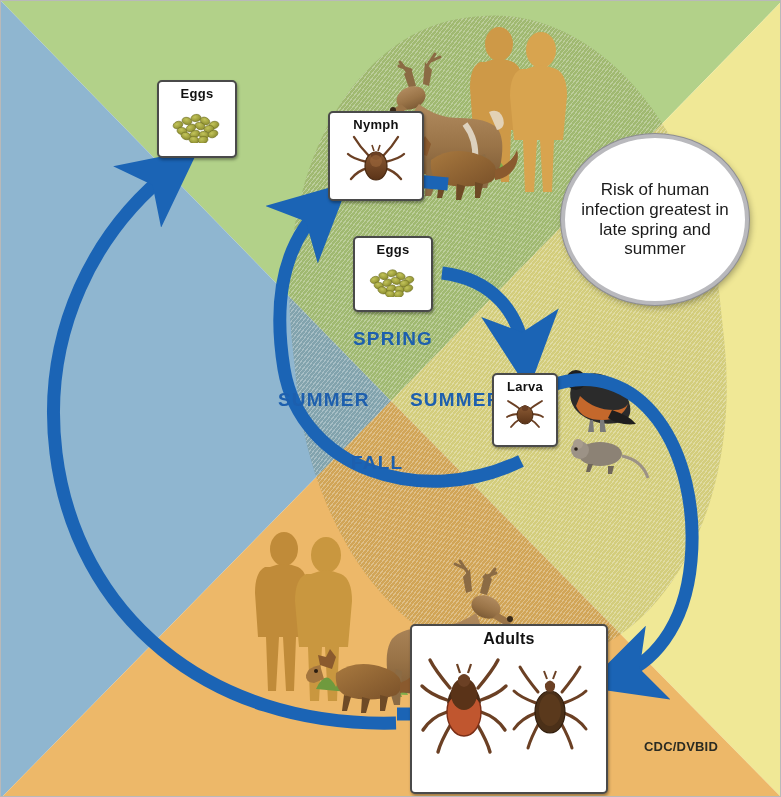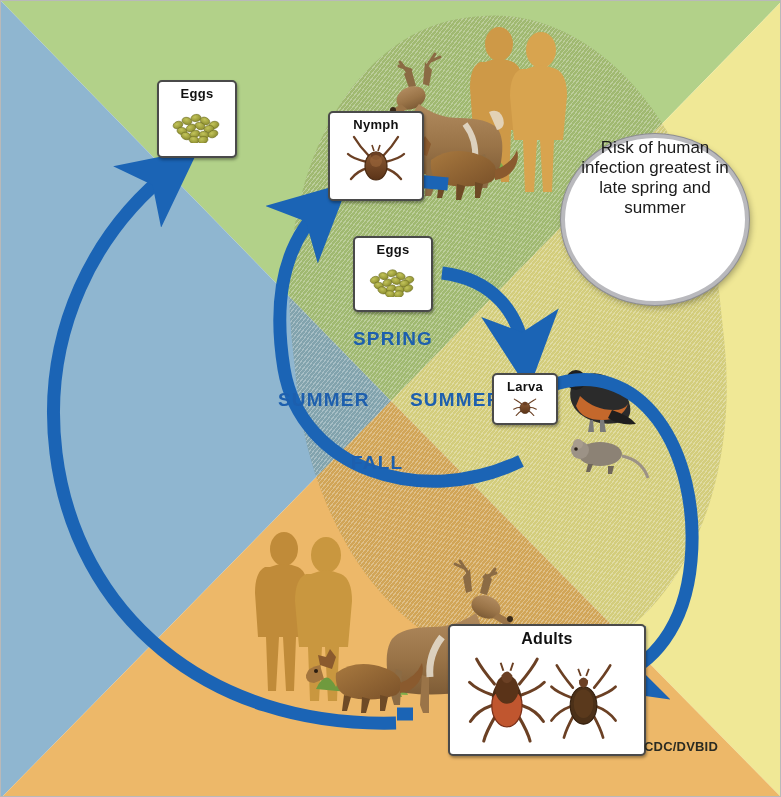--- a/index.html
+++ b/index.html
@@ -55,39 +55,39 @@
     padding:5px 4px 6px;
     box-sizing:border-box;
   }
   .stagebox .cap{
     font-weight:bold;font-size:13px;color:#111;
     letter-spacing:.3px;line-height:1.05;margin-bottom:2px;
   }
   #box-eggs-winter{left:156px;top:79px;width:80px;height:78px;}
   #box-nymph{left:327px;top:110px;width:96px;height:90px;}
   #box-eggs-spring{left:352px;top:235px;width:80px;height:76px;}
-  #box-larva{left:491px;top:372px;width:66px;height:52px;}
-  #box-adults{left:409px;top:623px;width:198px;height:132px;margin-left:38px;}
+  #box-larva{left:491px;top:372px;width:66px;height:74px;}
+  #box-adults{left:409px;top:623px;width:198px;height:170px;}
   #box-adults .cap{font-size:16px;margin-bottom:4px;}
 
   
   #credit{
     position:absolute;left:643px;top:738px;
     font-size:13px;color:#2b2b22;letter-spacing:.2px;font-weight:bold;
   }
 
   
   #risk-callout{
     position:absolute;left:560px;top:133px;
     width:188px;height:171px;
     border-radius:50%;
     background:#fff;
     border:4px solid #b9b9bd;
     box-shadow:0 0 0 1px #8d8d92, 2px 3px 6px rgba(0,0,0,.3);
-    display:flex;justify-content:center;
+    display:flex;align-items:center;justify-content:center;
     box-sizing:border-box;
   }
   #risk-callout .txt{
     text-align:center;font-size:17px;line-height:1.17;color:#1b1b1b;
     padding:0 14px;
   }
 
   svg.layer{position:absolute;left:0;top:0;width:781px;height:797px;pointer-events:none;}
 </style>
 </head>

